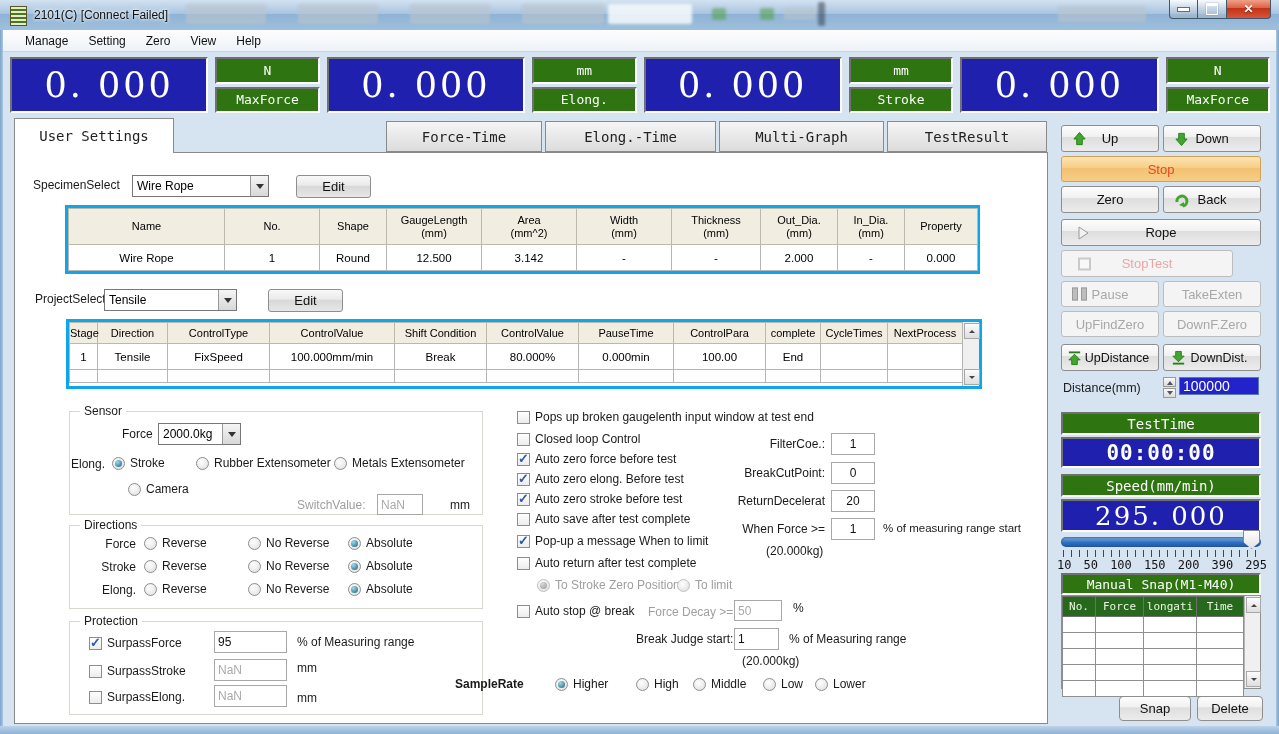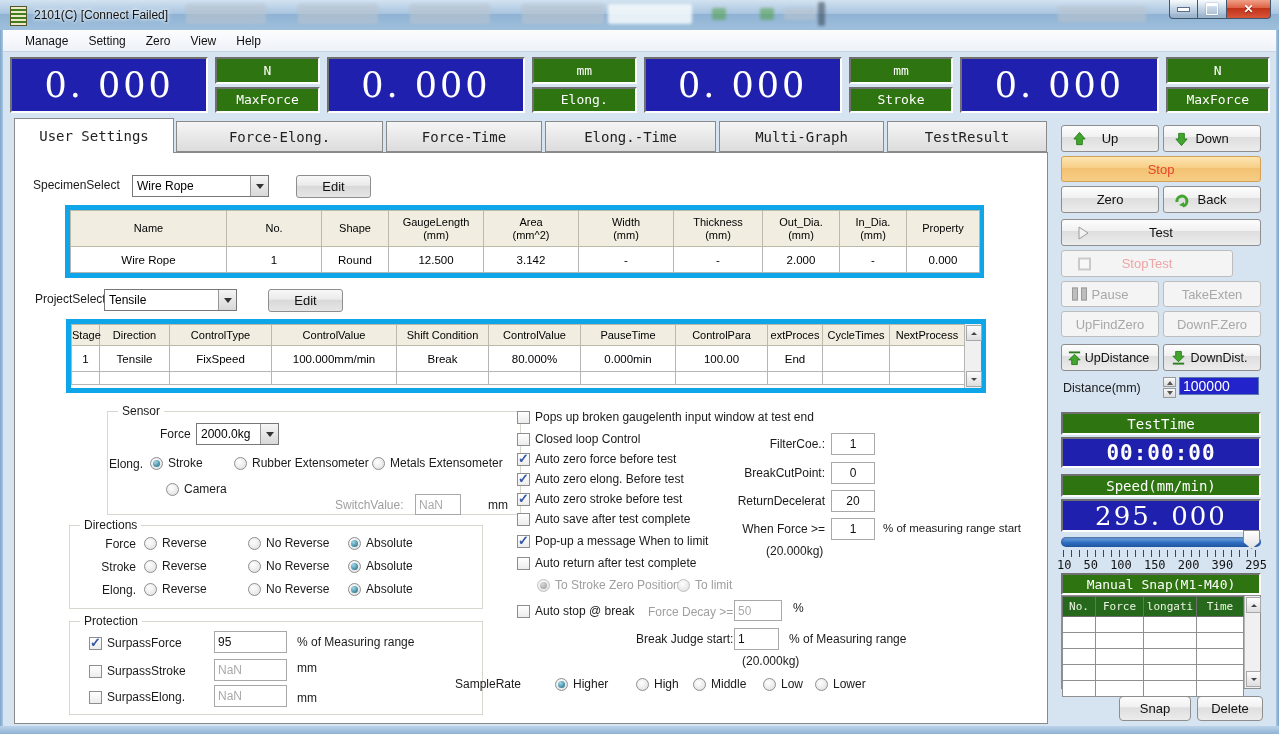--- a/index.html
+++ b/index.html
@@ -40,21 +40,21 @@
   .lbl.gray{color:#9f9f9f;}
   .dd{position:absolute;height:22px;border:1px solid #777;background:#fff;display:flex;box-sizing:border-box;}
   .dd .val{flex:1;font-size:12px;padding:3px 4px;white-space:nowrap;overflow:hidden;}
   .dd .dbtn{width:17px;background:linear-gradient(#f5f5f5,#d8d8d8);border-left:1px solid #999;display:flex;align-items:center;justify-content:center;}
   .tri-d{width:0;height:0;border:4px solid transparent;border-top:5px solid #333;margin-top:4px;}
   .tri-u{width:0;height:0;border:4px solid transparent;border-bottom:5px solid #555;margin-bottom:4px;}
   .btn7{position:absolute;height:23px;background:linear-gradient(#f8f8f8,#eaeaea 45%,#d8d8d8 46%,#e6e6e6);border:1px solid #8e8e8e;border-radius:3px;font-size:13px;color:#111;display:flex;align-items:center;justify-content:center;box-sizing:border-box;}
   table.grid{border-collapse:collapse;table-layout:fixed;background:#fff;}
   table.grid th{background:#f1ede0;border:1px solid #bdb9a8;font-weight:normal;font-size:11px;line-height:13px;padding:0;}
   table.grid td{border:1px solid #b5b5b5;font-size:11.5px;text-align:center;padding:0;}
-  .twrap{position:absolute;border:5px solid #0ea5e9;}
+  .twrap{position:absolute;border:3px solid #0ea5e9;}
   .sub{font-size:11px;}
   .group{position:absolute;border:1px solid #d7d7cd;background:#fff;}
   .gtitle{position:absolute;top:-8px;left:10px;background:#fff;padding:0 4px;font-size:12px;color:#1a1a1a;}
   .cb{width:13px;height:13px;box-sizing:border-box;border:1px solid #8e8e8e;background:linear-gradient(#fff,#ececec);position:relative;flex:0 0 13px;}
   .cb.on::after{content:"✓";position:absolute;left:0px;top:-3px;font-size:13px;font-weight:bold;color:#3558a8;}
   .radio{width:13px;height:13px;box-sizing:border-box;border:1px solid #8e8e8e;border-radius:50%;background:radial-gradient(circle at 40% 35%,#fff,#dcdcdc);position:relative;flex:0 0 13px;}
   .radio.on::after{content:"";position:absolute;left:2px;top:2px;width:7px;height:7px;border-radius:50%;background:radial-gradient(circle at 35% 30%,#9fd8e8,#16637f);}
   .radio.dis{border-color:#bfbfbf;}
   .radio.dis.on::after{background:radial-gradient(circle at 35% 30%,#d8d8d8,#9a9a9a);}
   .hrow{position:absolute;display:flex;align-items:center;gap:5px;height:16px;white-space:nowrap;}
@@ -153,21 +153,20 @@
       <div class="gbox">Stroke</div>
     </div>
     <div class="dval">0. 000</div>
     <div class="dlab">
       <div class="gbox">N</div>
       <div class="gbox">MaxForce</div>
     </div>
   </div>
 
   <div class="tab active" style="left:14px;width:160px;">User Settings</div>
-  <div class="tab" style="left:176px;width:207px;">Force-Elong.</div>
   <div class="tab" style="left:386px;width:156px;">Force-Time</div>
   <div class="tab" style="left:545px;width:171px;">Elong.-Time</div>
   <div class="tab" style="left:887px;width:160px;">TestResult</div>
   <div class="tab" style="left:719px;width:165px;">Multi-Graph</div>
 
   <div class="main">
 
     <span class="lbl" style="left:18px;top:25px;">SpecimenSelect</span>
     <div class="dd" style="left:117px;top:22px;width:137px;">
       <span class="val">Wire Rope</span>
@@ -277,21 +276,21 @@
         <tbody>
             <tr style="height:21px;">
           <th>Stage</th>
           <th>Direction</th>
           <th>ControlType</th>
           <th>ControlValue</th>
           <th>Shift Condition</th>
           <th>ControlValue</th>
           <th>PauseTime</th>
           <th>ControlPara</th>
-          <th>extProces</th>
+          <th>complete</th>
           <th>CycleTimes</th>
           <th>NextProcess</th>
         </tr>
         <tr style="height:26px;">
           <td>1</td>
           <td>Tensile</td>
           <td>FixSpeed</td>
           <td>100.000mm/min</td>
           <td>Break</td>
           <td>80.000%</td>
@@ -319,21 +318,21 @@
       <div class="vscroll">
         <div class="sarrow" style="top:1px;">
             <span class="tri-u"></span>
           </div>
         <div class="sarrow" style="bottom:1px;">
             <span class="tri-d"></span>
           </div>
       </div>
     </div>
 
-    <div class="group" style="left:54px;top:258px;width:412px;height:102px;margin-left:38px;">
+    <div class="group" style="left:54px;top:258px;width:412px;height:102px;">
       <span class="gtitle">Sensor</span>
       <span class="lbl" style="left:52px;top:15px;">Force</span>
       <div class="dd" style="left:88px;top:11px;width:83px;">
         <span class="val">2000.0kg</span>
         <span class="dbtn">
             <span class="tri-d" style="margin-top:5px;"></span>
           </span>
       </div>
       <span class="lbl" style="left:1px;top:45px;">Elong.</span>
       <div class="hrow" style="left:42px;top:43px;">
@@ -469,21 +468,21 @@
       </div>
     <span class="lbl gray" style="left:633px;top:452px;">Force Decay &gt;=:</span>
     <input class="tin dis" style="left: 719px; top: 447px; width: 48px; height: 21px;" value="50">
     <span class="lbl" style="left:778px;top:448px;">%</span>
 
     <span class="lbl" style="left:621px;top:479px;">Break Judge start:</span>
     <input class="tin" style="left: 719px; top: 475px; width: 45px; height: 22px;" value="1">
     <span class="lbl" style="left:774px;top:479px;">% of Measuring range</span>
     <span class="lbl" style="left:727px;top:501px;">(20.000kg)</span>
 
-    <span class="lbl" style="left:440px;top:524px;">SampleRate</span>
+    <span class="lbl" style="left:440px;top:524px;font-weight:bold;">SampleRate</span>
     <div class="hrow" style="left:540px;top:523px;">
         <span class="radio on"></span>
         <span class="t">Higher</span>
       </div>
     <div class="hrow" style="left:621px;top:523px;">
         <span class="radio"></span>
         <span class="t">High</span>
       </div>
     <div class="hrow" style="left:678px;top:523px;">
         <span class="radio"></span>
@@ -537,21 +536,21 @@
           </svg>
         </span>
       <span>Back</span>
     </div>
     <div class="sbtn" style="left:8px;top:101px;width:200px;height:27px;">
       <span class="sicon" style="left:14px;">
           <svg class="ic" width="14" height="14" viewBox="0 0 14 14">
             <path d="M3 1 L12 7 L3 13 Z" fill="#f2f2f2" stroke="#9a9a9a"></path>
           </svg>
         </span>
-      <span>Test</span>
+      <span>Rope</span>
     </div>
     <div class="sbtn dis stoptest" style="left:8px;top:132px;width:172px;height:27px;">
       <span class="sicon" style="left:16px;">
           <span class="sqgl"></span>
         </span>
       <span>StopTest</span>
     </div>
     <div class="sbtn dis" style="left:8px;top:163px;width:98px;height:26px;">
       <span class="sicon">
           <span class="pausegl">

